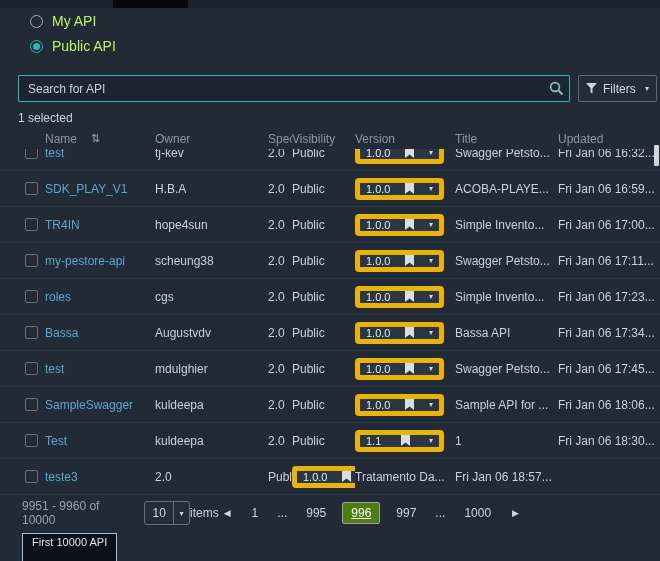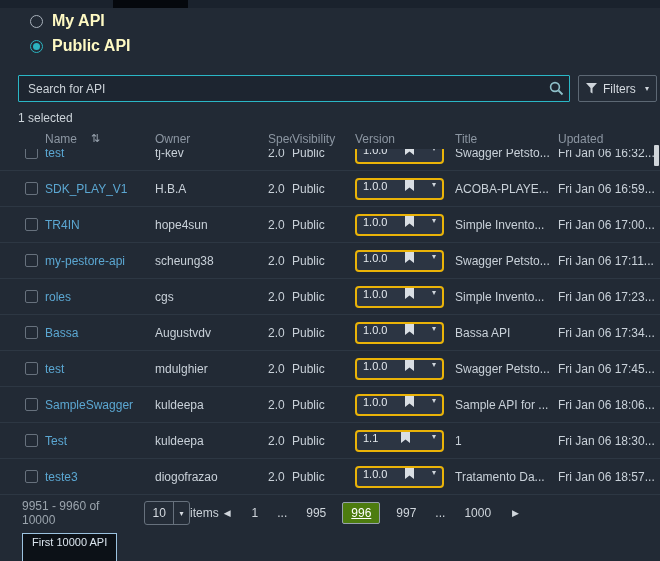--- a/index.html
+++ b/index.html
@@ -14,21 +14,21 @@
   
   .top-strip { position: absolute; top: 0; left: 0; width: 660px; height: 8px; background: #1a222d; }
   .top-tab   { position: absolute; top: 0; left: 113px; width: 75px; height: 8px; background: #05080d; }
 
   
   .radio-group { position: absolute; top: 13px; left: 30px; }
   .radio-row { display: flex; align-items: center; gap: 9px; height: 16px; margin-bottom: 9px; cursor: pointer; }
   .radio { width: 13px; height: 13px; border-radius: 50%; border: 1px solid #a9b2bc; position: relative; flex: 0 0 auto; background: transparent; }
   .radio.selected { border-color: #2bb3c0; }
   .radio.selected::after { content: ""; position: absolute; inset: 2px; border-radius: 50%; background: #2bb3c0; }
-  .radio-label { font-size: 16px; color: #fef9c3; font-weight: bold; }
+  .radio-label { font-size: 14px; color: #bef264; }
 
   
   .search-input {
     position: absolute; top: 75px; left: 18px; width: 552px; height: 27px;
     background: #1d2530; border: 1px solid #2ab7c6; border-radius: 1px;
     color: #d6dbe1; font-size: 12px; padding: 0 32px 0 9px; font-family: inherit; outline: none;
   }
   .search-input::placeholder { color: #ccd3d9; opacity: 1; }
   .search-icon { position: absolute; top: 81px; left: 549px; width: 15px; height: 15px; cursor: pointer; }
   .filters-btn {
@@ -50,22 +50,22 @@
   }
   .th-name { display: flex; align-items: center; gap: 14px; cursor: pointer; }
   .sort { font-size: 11px; color: #9aa4b0; }
   .tbody { position: absolute; top: 7px; left: 0; width: 660px; z-index: 1; }
   .trow { height: 36px; border-bottom: 1px solid #2d3743; font-size: 12px; }
   .cell { overflow: hidden; white-space: nowrap; }
   .c-check { padding-left: 25px; }
   .checkbox { width: 13px; height: 13px; border: 1px solid #67717d; border-radius: 2px; display: block; background: transparent; cursor: pointer; }
   .link { color: #5ba7d2; text-decoration: none; cursor: pointer; }
   .version-select {
-    width: 89px; height: 22px; border: 2px solid #eab308; border-radius: 4px;
-    background: #2c3543; display: flex; align-items: flex-start; justify-content: space-between;
+    width: 89px; height: 22px; border: 5px solid #eab308; border-radius: 4px;
+    background: #2c3543; display: flex; align-items: center; justify-content: space-between;
     padding: 0 6px; font-size: 11px; color: #e5eaef; cursor: pointer;
   }
   .vcaret { font-size: 8px; color: #cfd5db; }
 
   .scroll-thumb { position: absolute; top: 145px; right: 1px; width: 5px; height: 21px; background: #d0d5da; z-index: 5; border-radius: 1px; }
 
   
   .footer { position: absolute; top: 495px; left: 0; width: 544px; height: 36px; display: flex; align-items: center; }
   .range { margin-left: 22px; font-size: 12px; color: #9ba4ad; }
   .page-size {
@@ -323,21 +323,20 @@
     </div>
     <div class="cell">1</div>
     <div class="cell">Fri Jan 06 18:30...</div>
   </div>
 
   <div class="trow grid-cols">
     <div class="cell c-check">
           <span class="checkbox"></span>
         </div>
     <div class="cell"><span class="link">teste3</span></div>
-    <div class="cell">diogofrazao</div>
     <div class="cell">2.0</div>
     <div class="cell">Public</div>
     <div class="cell">
       <div class="version-select">
         <span>1.0.0</span>
         <svg width="9" height="11" viewBox="0 0 9 11">
           <path d="M0 0 H9 V11 L4.5 7.6 L0 11 Z" fill="#d9dee3"></path>
         </svg>
         <span class="vcaret">▾</span>
       </div>

